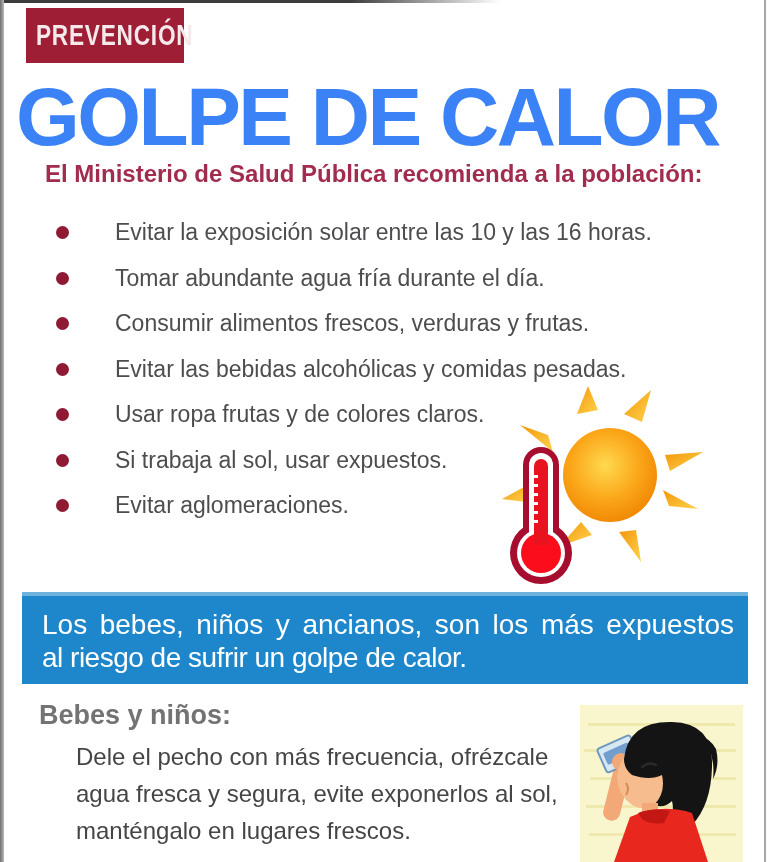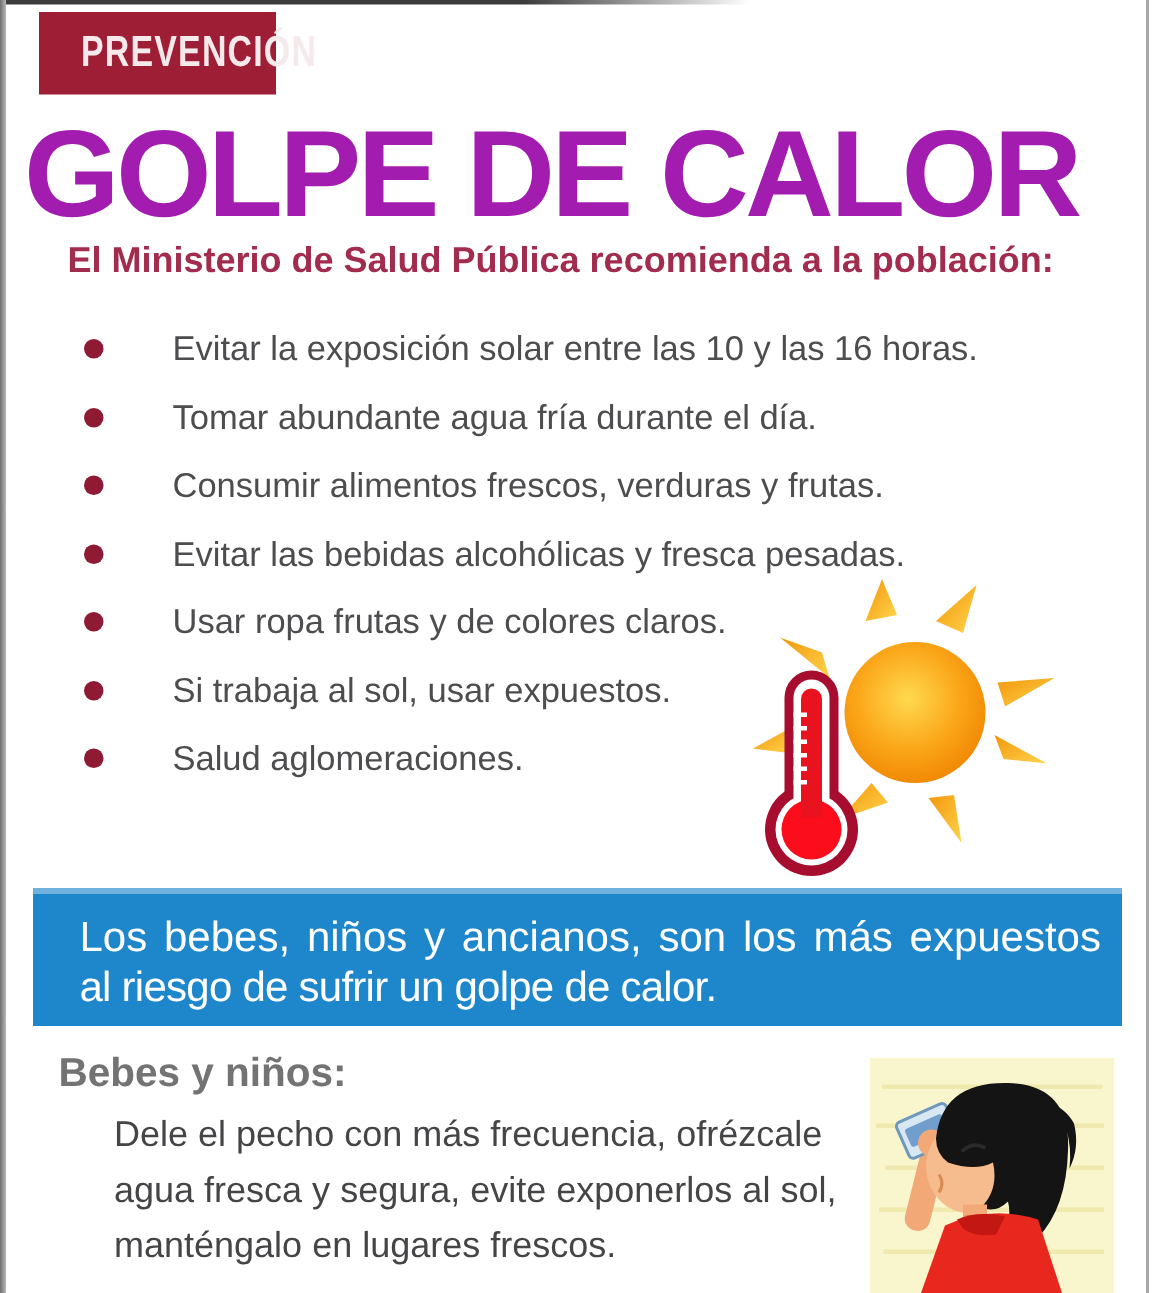--- a/index.html
+++ b/index.html
@@ -12,29 +12,29 @@
   
   .edge-left  { position:absolute; left:0; top:0; width:4px; height:862px;
                 background:linear-gradient(to right,#6f6f6f,#b9b9b9); }
   .edge-right { position:absolute; right:2px; top:0; width:2px; height:862px; background:#a8a8a8; }
   .edge-top   { position:absolute; left:0; top:0; width:500px; height:3px;
                 background:linear-gradient(to right,#3c3c3c 70%,rgba(60,60,60,0)); }
 
   .badge {
     position:absolute; left:26px; top:8px; width:158px; height:55px;
     background:#9e1e35; display:flex; align-items:center; justify-content:flex-start;
-    padding-left:28px;
+    padding-left:10px;
   }
   .badge span {
     color:#f6e9ec; font-size:29px; font-weight:bold; letter-spacing:1px;
     transform:scaleX(0.78); transform-origin:left center; white-space:nowrap;
   }
   .title {
     position:absolute; left:16px; top:76px; width:740px;
-    font-size:82px; font-weight:bold; color:#a21caf;
+    font-size:82px; font-weight:bold; color:#3b82f6;
     letter-spacing:-2.5px; line-height:1; white-space:nowrap;
   }
   .subtitle {
     position:absolute; left:45px; top:160px;
     font-size:24px; font-weight:600; color:#a22c4e; white-space:nowrap;
   }
   .reco-list {
     position:absolute; left:56px; top:210px; list-style:none;
   }
   .reco-list li {
@@ -44,21 +44,21 @@
     width:13px; height:13px; border-radius:50%; background:#8e1a33;
     margin-right:14px; flex:0 0 13px;
   }
   .reco-text { font-size:23px; color:#4d4d50;margin-left:32px; }
 
   .sun-thermo { position:absolute; left:493px; top:383px; width:272px; height:210px; }
 
   .banner {
     position:absolute; left:22px; top:592px; width:726px; height:92px;
     background:#1e87cb; border-top:4px solid #6fb2de;
-    padding:12px 14px 0 31px; color:#ffffff;
+    padding:12px 14px 0 20px; color:#ffffff;
   }
   .banner .l1 {
     font-size:28px; line-height:33px; text-align:justify; text-align-last:justify;
   }
   .banner .l2 { font-size:28px; line-height:33px; letter-spacing:-0.5px; }
 
   .babies-heading {
     position:absolute; left:39px; top:700px;
     font-size:27px; font-weight:600; color:#737373; white-space:nowrap;
   }
@@ -95,33 +95,33 @@
     <li>
       <span class="dot"></span>
       <span class="reco-text">Tomar abundante agua fría durante el día.</span>
     </li>
     <li>
       <span class="dot"></span>
       <span class="reco-text">Consumir alimentos frescos, verduras y frutas.</span>
     </li>
     <li>
       <span class="dot"></span>
-      <span class="reco-text">Evitar las bebidas alcohólicas y fresca pesadas.</span>
+      <span class="reco-text">Evitar las bebidas alcohólicas y comidas pesadas.</span>
     </li>
     <li>
       <span class="dot"></span>
       <span class="reco-text">Usar ropa frutas y de colores claros.</span>
     </li>
     <li>
       <span class="dot"></span>
       <span class="reco-text">Si trabaja al sol, usar expuestos.</span>
     </li>
     <li>
       <span class="dot"></span>
-      <span class="reco-text">Salud aglomeraciones.</span>
+      <span class="reco-text">Evitar aglomeraciones.</span>
     </li>
   </ul>
 
   <svg class="sun-thermo" viewBox="0 0 272 210" xmlns="http://www.w3.org/2000/svg" aria-hidden="true">
     <defs>
       <radialGradient id="sunG" cx="45%" cy="40%" r="65%">
         <stop offset="0%" stop-color="#ffd94f"></stop>
         <stop offset="55%" stop-color="#fba71a"></stop>
         <stop offset="100%" stop-color="#ef8400"></stop>
       </radialGradient>

